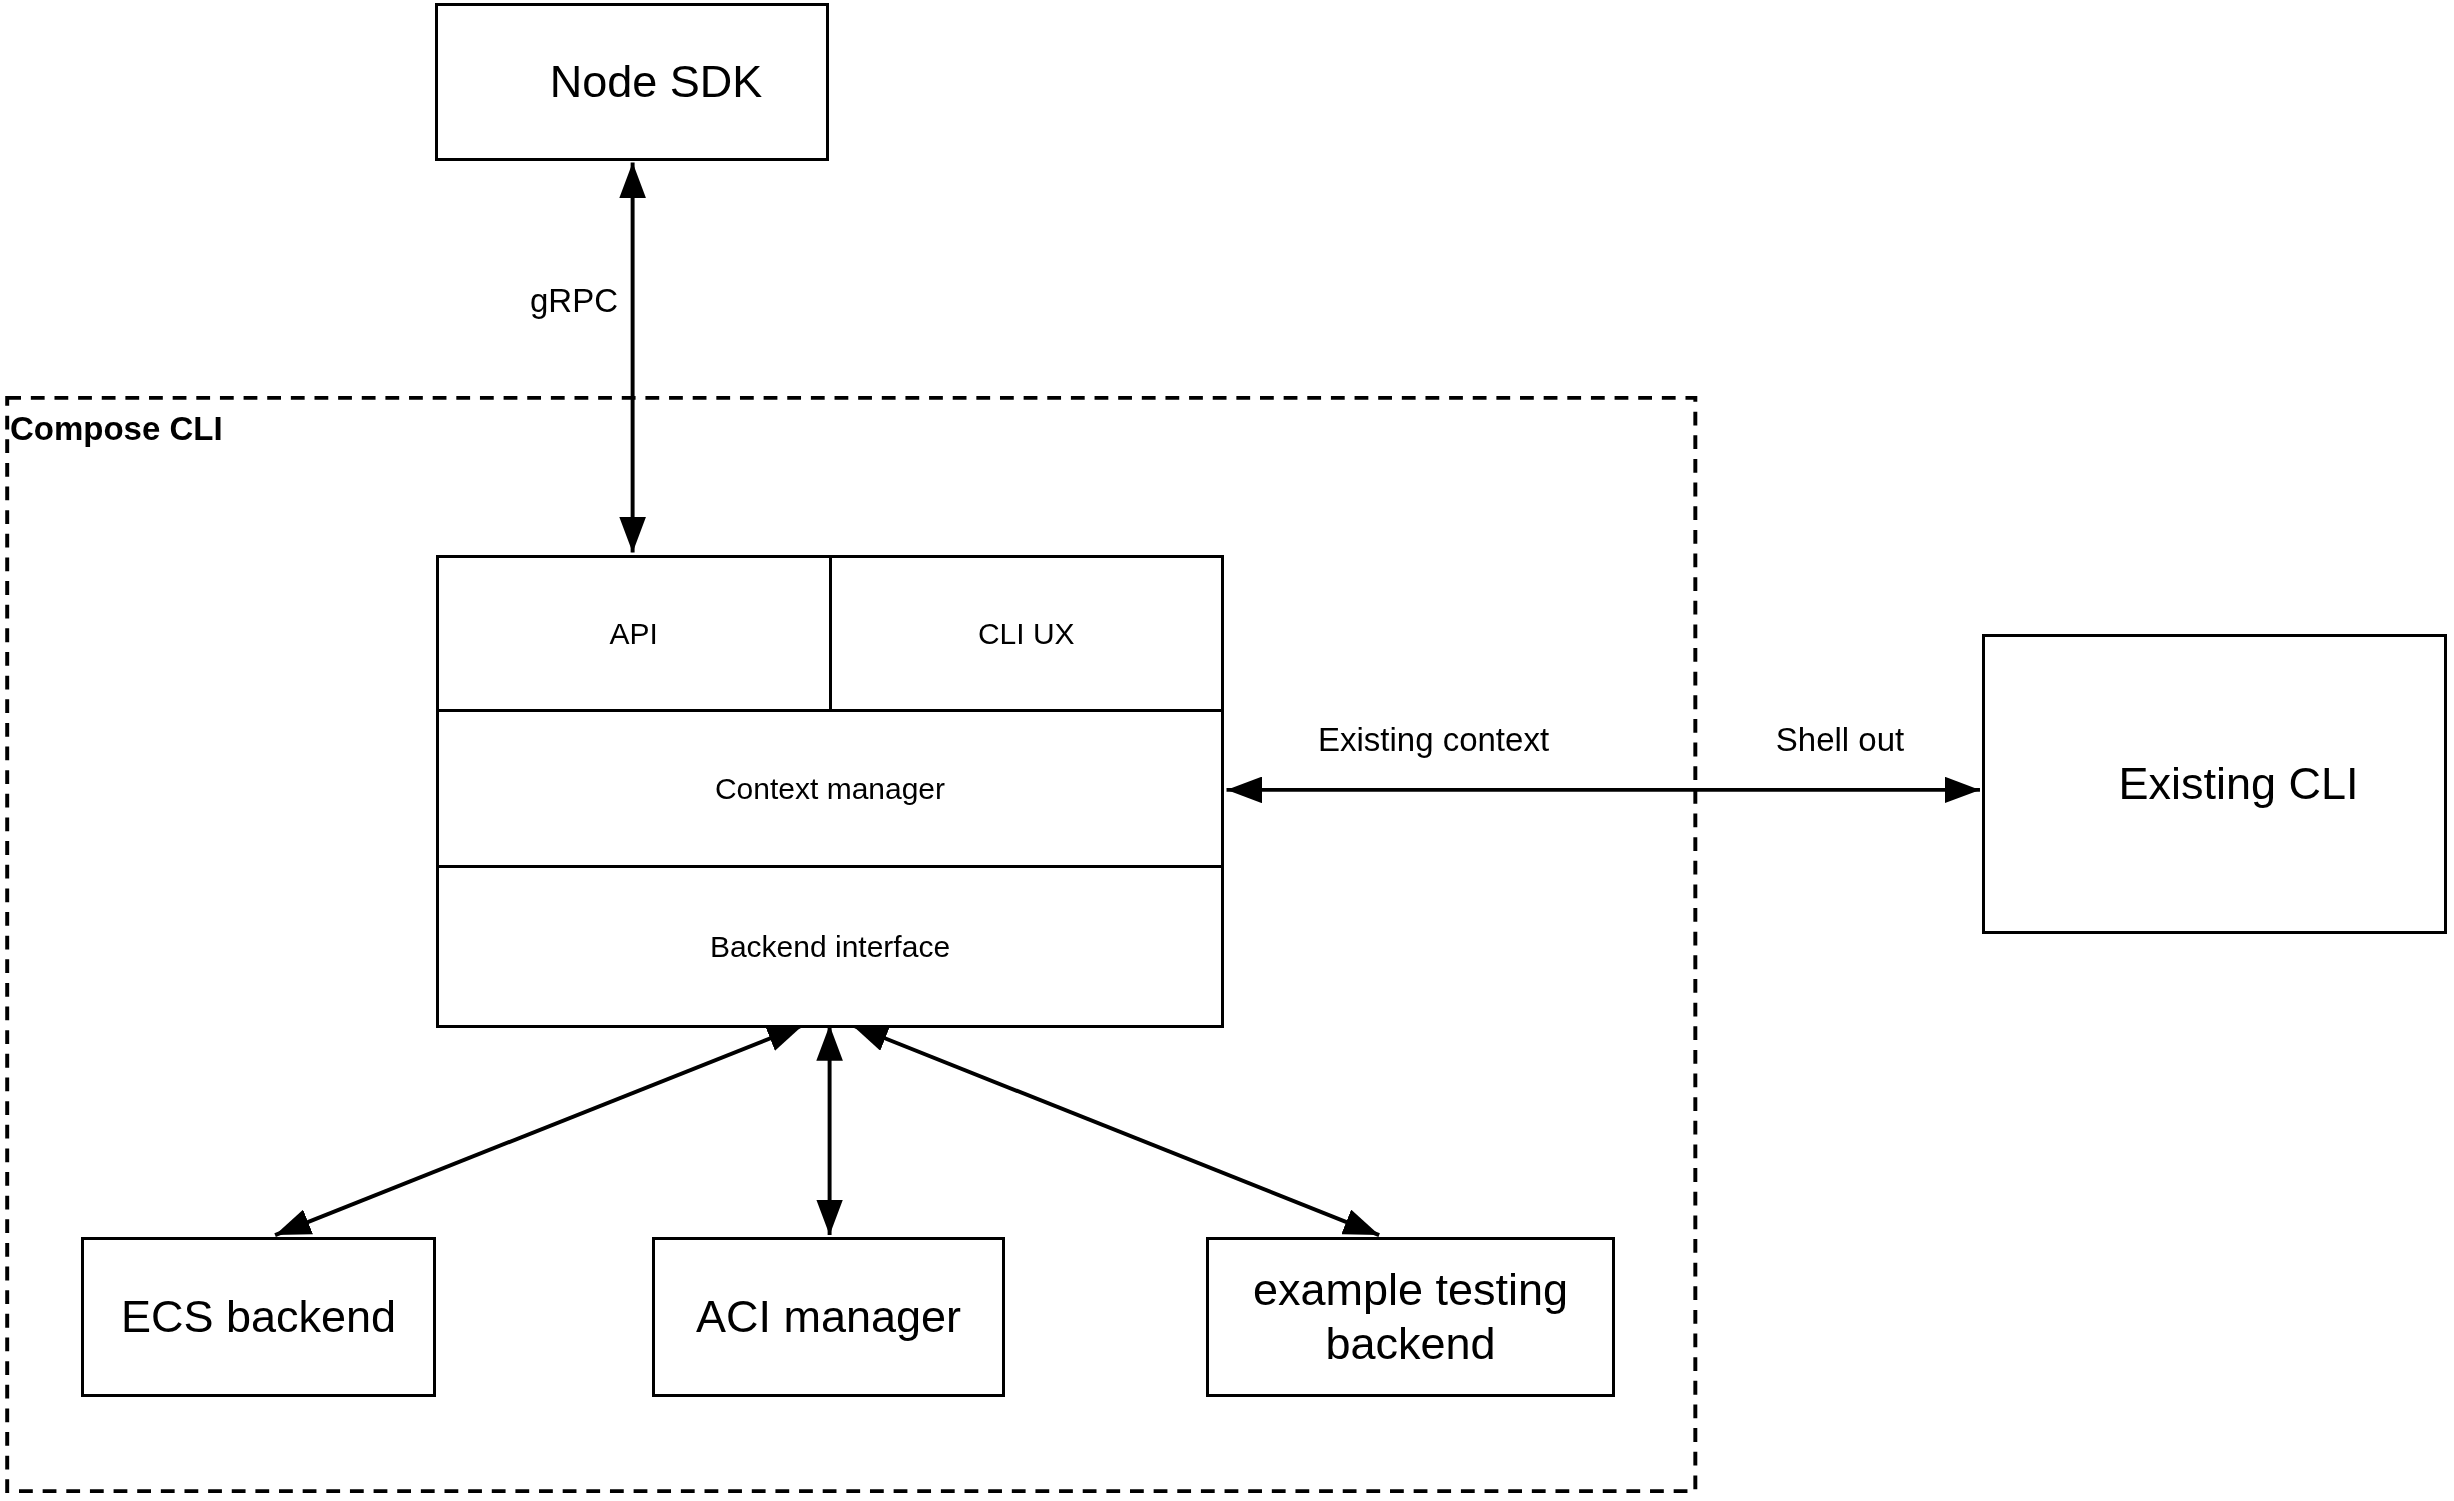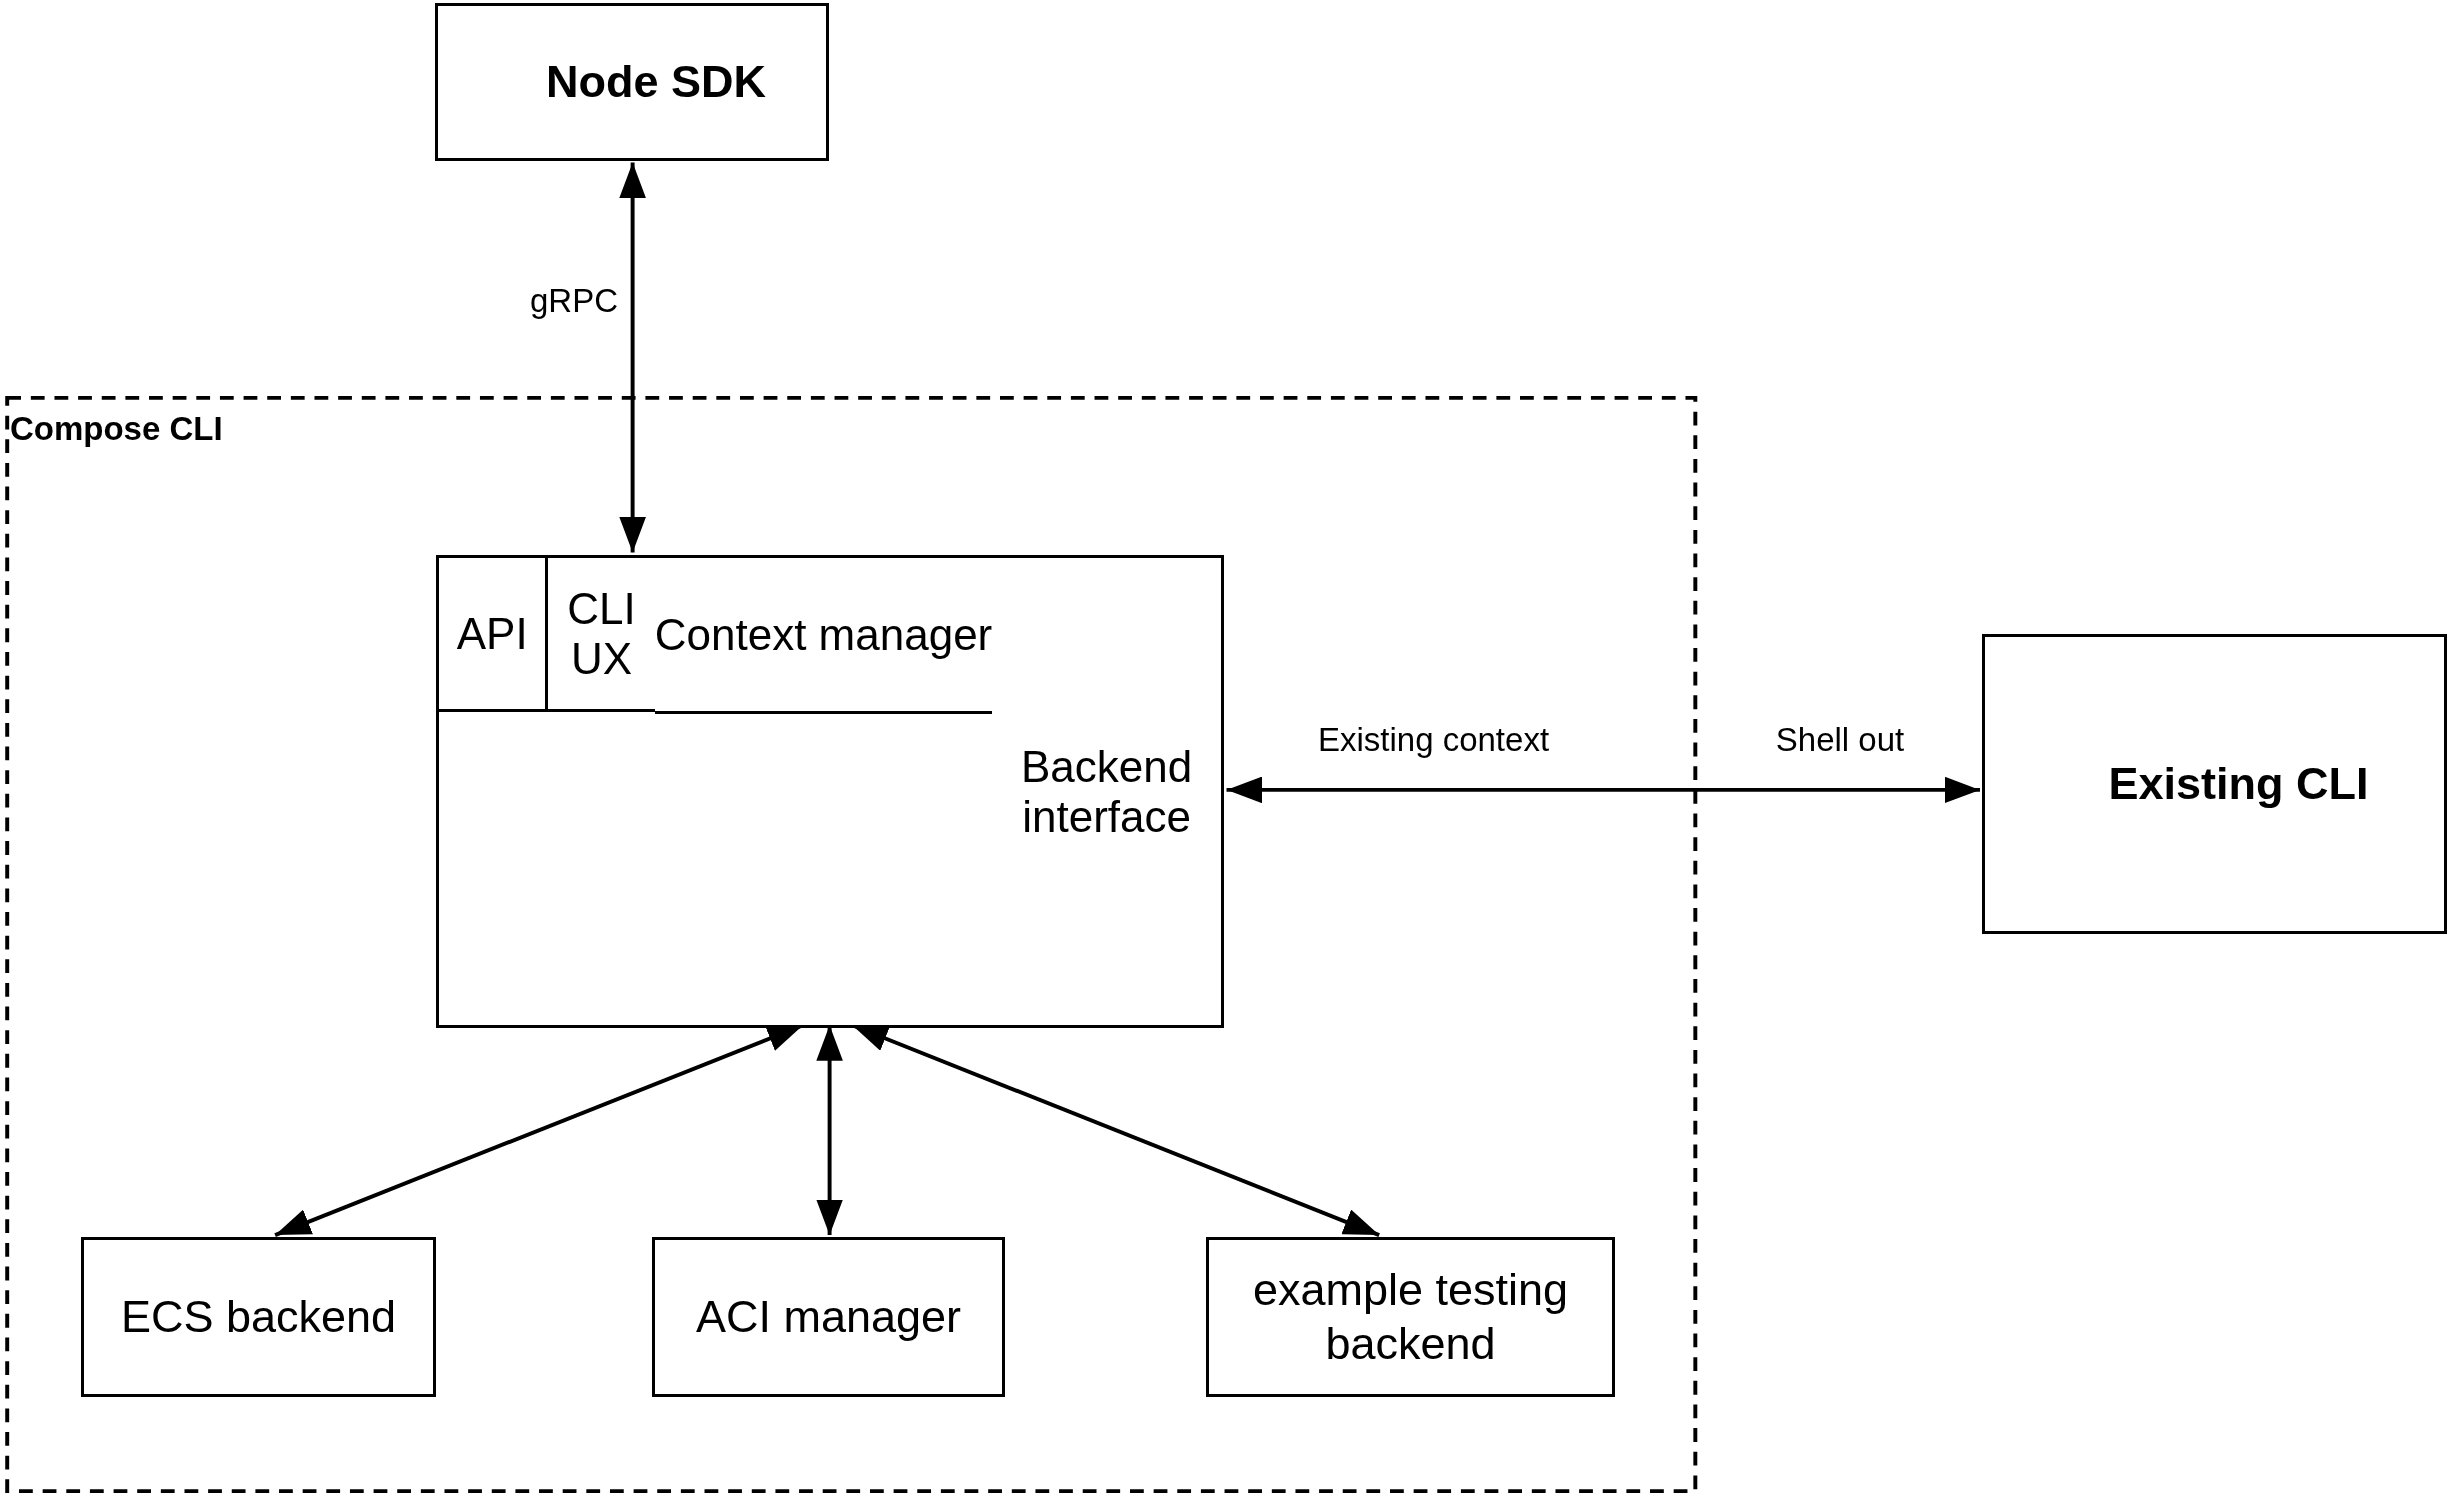--- a/index.html
+++ b/index.html
@@ -27,36 +27,36 @@
     box-sizing: border-box;
     border: 3.9px solid #000000;
     background: #ffffff;
     display: flex;
     align-items: center;
     justify-content: center;
     text-align: center;
     font-size: 45px;
     line-height: 1.2;
   }
-  .bold { font-weight: bold; padding-left: 48px; }
+  .bold { font-weight: normal; padding-left: 48px; }
 
   
   .node-sdk { left: 435px; top: 3px; width: 394px; height: 158px; }
 
   
   .stack {
     position: absolute;
     left: 436px; top: 555px;
     width: 788px; height: 473px;
     box-sizing: border-box;
     border: 3.9px solid #000000;
     background: #ffffff;
     display: flex;
-    flex-direction: row;
-    font-size: 44px;
+    flex-direction: column;
+    font-size: 30px;
     text-align: center;
   }
   .stack-row-top {
     height: 151px;
     border-bottom: 3px solid #000000;
     display: flex;
   }
   .stack-cell {
     display: flex;
     align-items: center;

